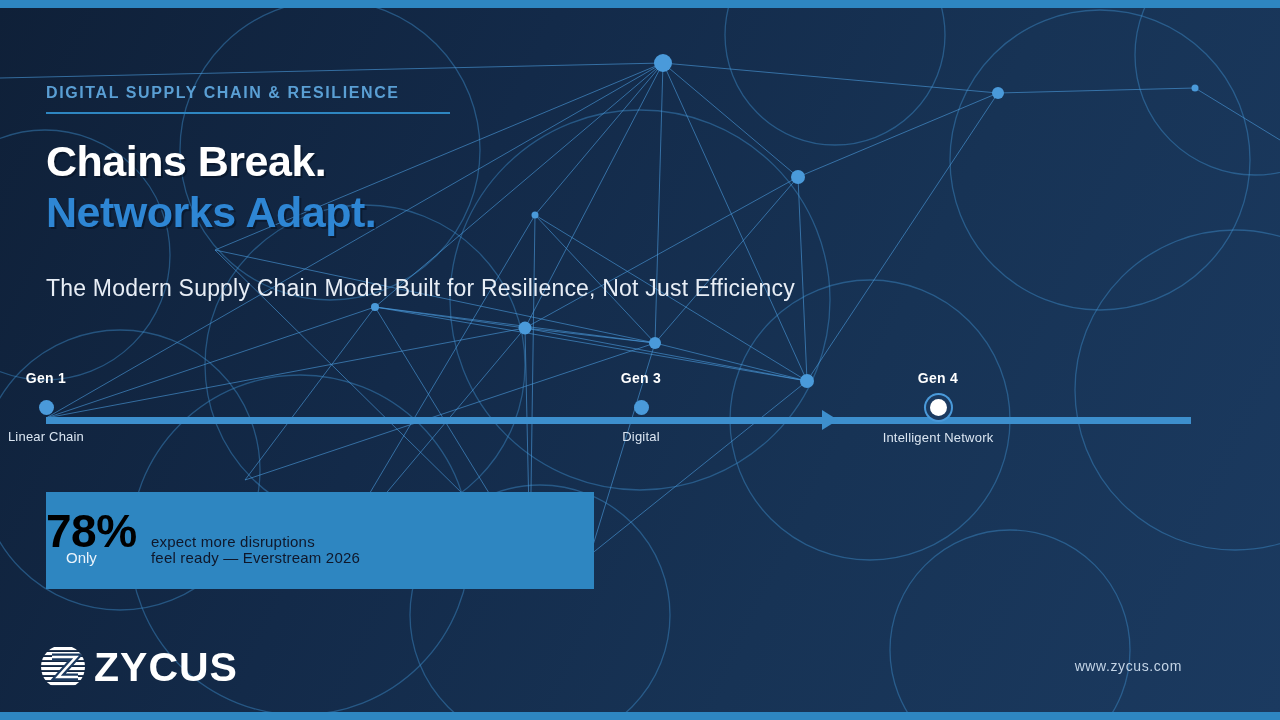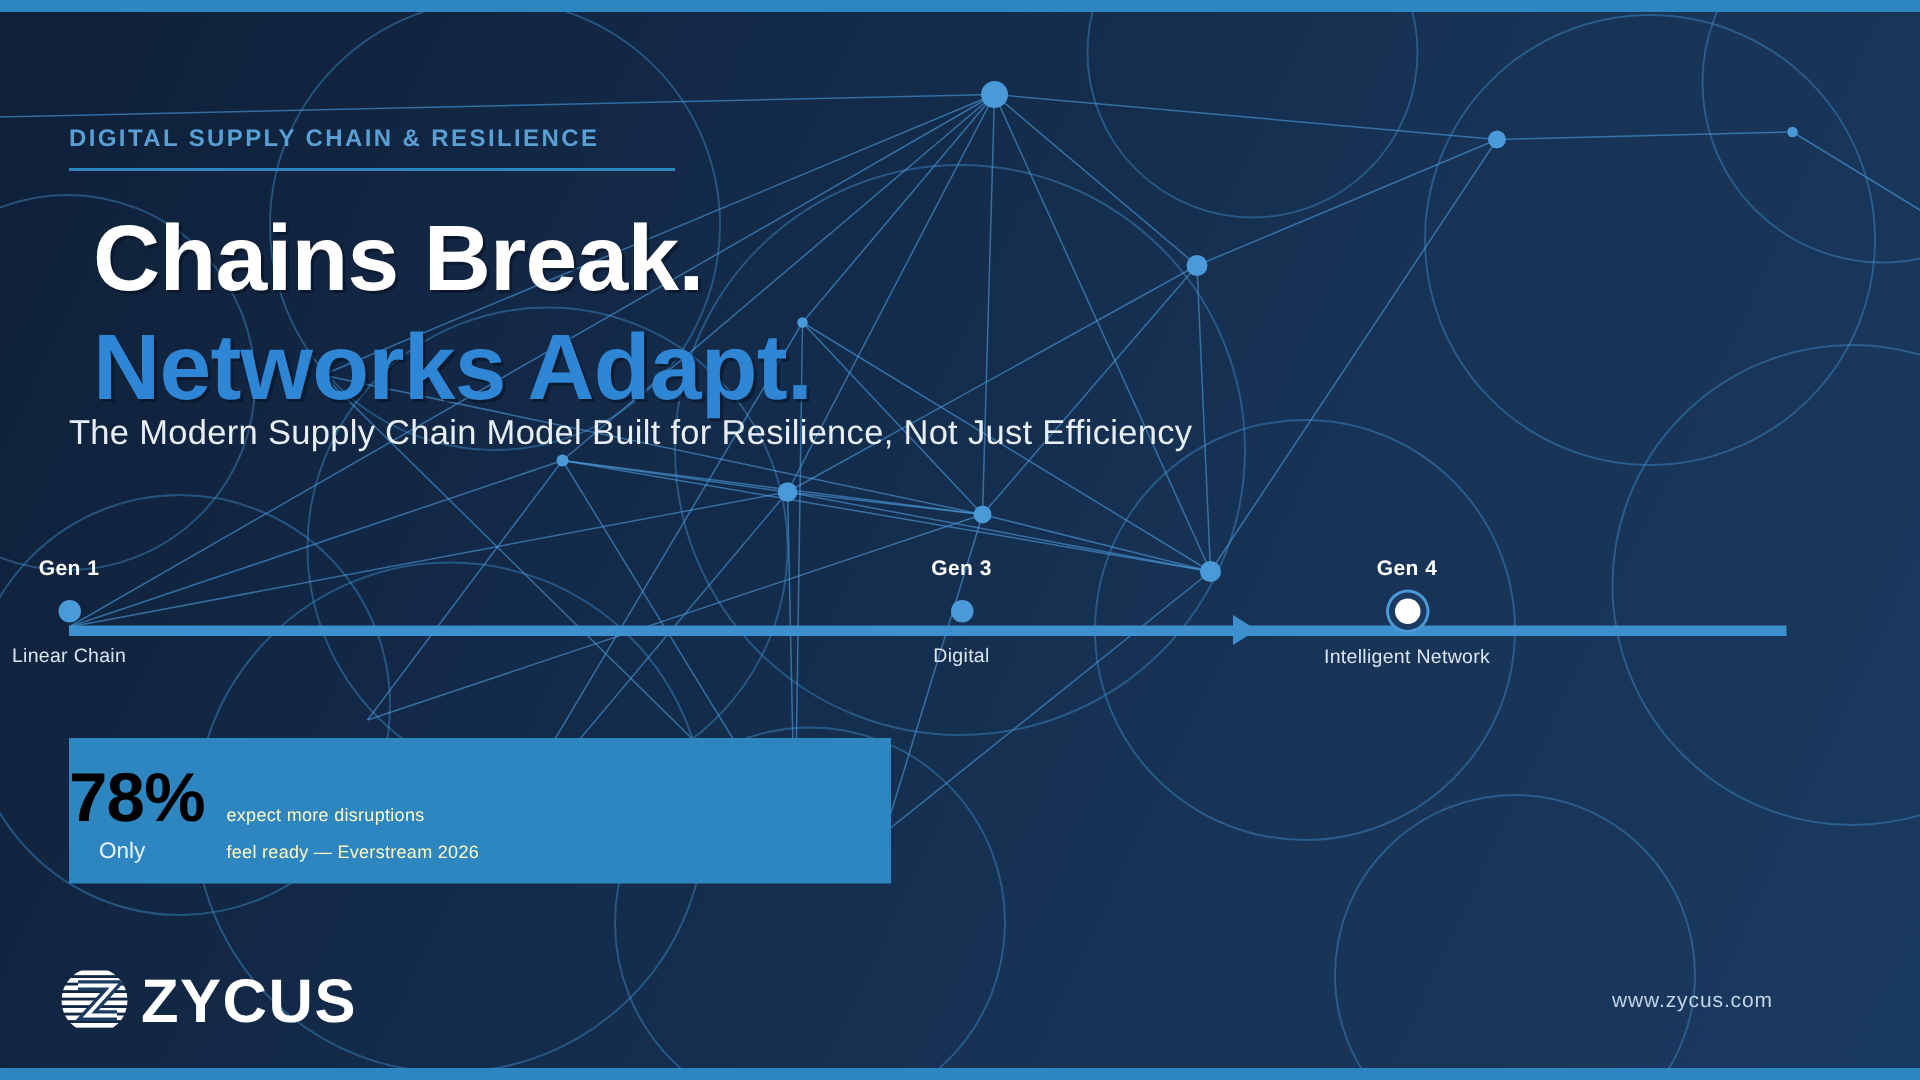--- a/index.html
+++ b/index.html
@@ -58,25 +58,24 @@
     width: 404px;
     height: 2px;
     background: #2e86c1;
   }
 
   
   .headline {
     position: absolute;
     left: 46px;
     top: 136px;
-    font-size: 62px;
+    font-size: 43px;
     font-weight: bold;
     line-height: 1.18;
     letter-spacing: -0.5px;
-    margin-left: 16px;
   }
   .headline .l1 {
     display: block;
     color: #ffffff;
     text-shadow: 2px 2px 0 rgba(6,17,33,0.55);
   }
   .headline .l2 {
     display: block;
     color: #2e86d4;
     text-shadow: 2px 2px 0 rgba(6,17,33,0.55);
@@ -180,24 +179,23 @@
     letter-spacing: -0.5px;
   }
   .stat-small {
     width: 105px;
     padding-left: 20px;
     box-sizing: border-box;
     font-size: 15px;
     color: #eaf3fb;
   }
   .stat-text {
-    font-size: 12px;
-    color: #fef9c3;
+    font-size: 15px;
+    color: #0f172a;
     letter-spacing: 0.2px;
-    margin-top: 12px;
   }
 
   
   .logo {
     position: absolute;
     left: 32px;
     bottom: 28px;
     display: flex;
     align-items: center;
   }

